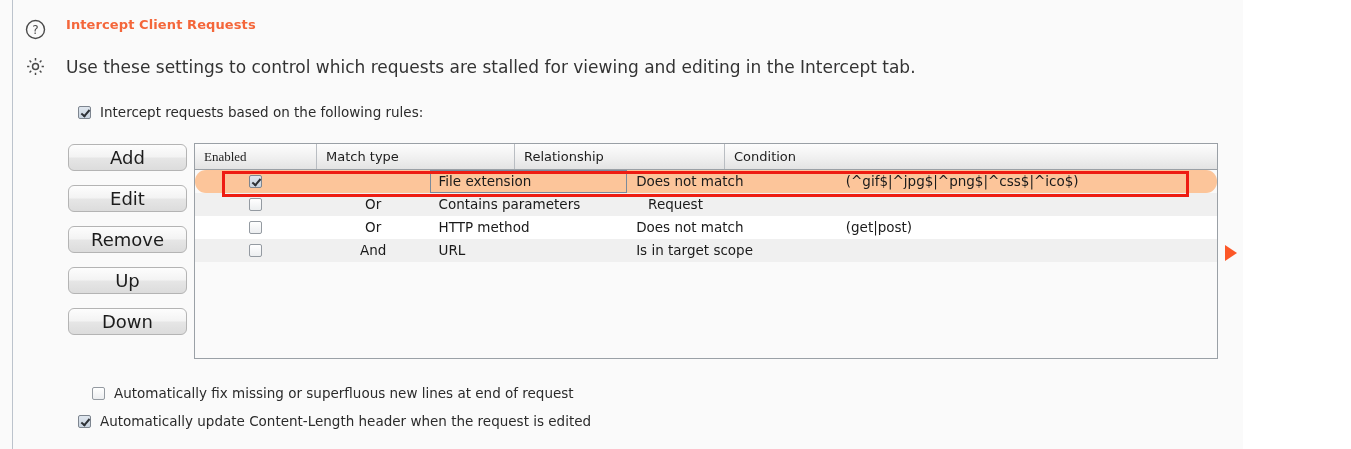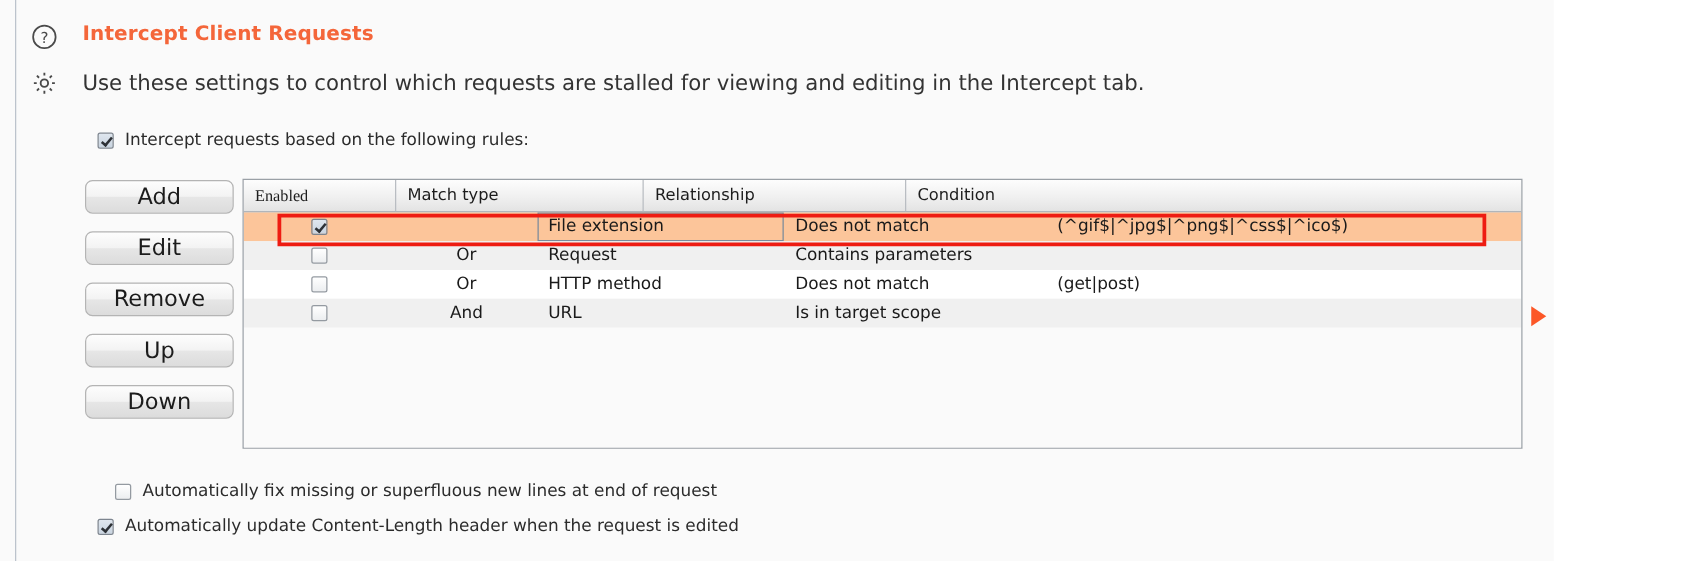--- a/index.html
+++ b/index.html
@@ -38,21 +38,21 @@
     width: 21px; height: 21px;
   }
   #gear-icon {
     position: absolute;
     left: 25px; top: 56px;
     width: 21px; height: 21px;
   }
   #page-title {
     position: absolute;
     left: 66px; top: 17px;
-    font-size: 16px;
+    font-size: 13px;
     font-weight: bold;
     color: #f4663a;
     letter-spacing: .1px;
     white-space: nowrap;
   }
   #page-desc {
     position: absolute;
     left: 66px; top: 57px;
     font-size: 17px;
     color: #333333;
@@ -162,21 +162,21 @@
     box-sizing: border-box;
     font-size: 13.5px;
     color: #1a1a1a;
     line-height: 23px;
     padding-left: 9px;
     overflow: hidden;
     white-space: nowrap;
   }
   .trow.odd  { background: #f0f0f0; }
   .trow.even { background: #ffffff; }
-  .trow.selected { background: #fcc59a; }
+  .trow.selected { background: #fcc59a; border-radius: 11px; }
 
   
   .col-enabled      { width: 122px; font-family: Liberation Serif, serif; }
   .col-operator     { width: 113px; }
   .col-matchtype    { width: 198px; }
   .col-relationship { width: 210px; }
   .col-condition    { width: 381px; }
 
   .trow .col-enabled {
     display: flex;
@@ -276,22 +276,22 @@
       <div class="td col-matchtype cell-focus">File extension</div>
       <div class="td col-relationship">Does not match</div>
       <div class="td col-condition">(^gif$|^jpg$|^png$|^css$|^ico$)</div>
     </div>
 
     <div class="trow odd">
       <div class="td col-enabled">
         <span class="cbox"></span>
       </div>
       <div class="td col-operator">Or</div>
+      <div class="td col-relationship">Contains parameters</div>
       <div class="td col-matchtype">Request</div>
-      <div class="td col-relationship">Contains parameters</div>
       <div class="td col-condition"></div>
     </div>
 
     <div class="trow even">
       <div class="td col-enabled">
         <span class="cbox"></span>
       </div>
       <div class="td col-operator">Or</div>
       <div class="td col-matchtype">HTTP method</div>
       <div class="td col-relationship">Does not match</div>

